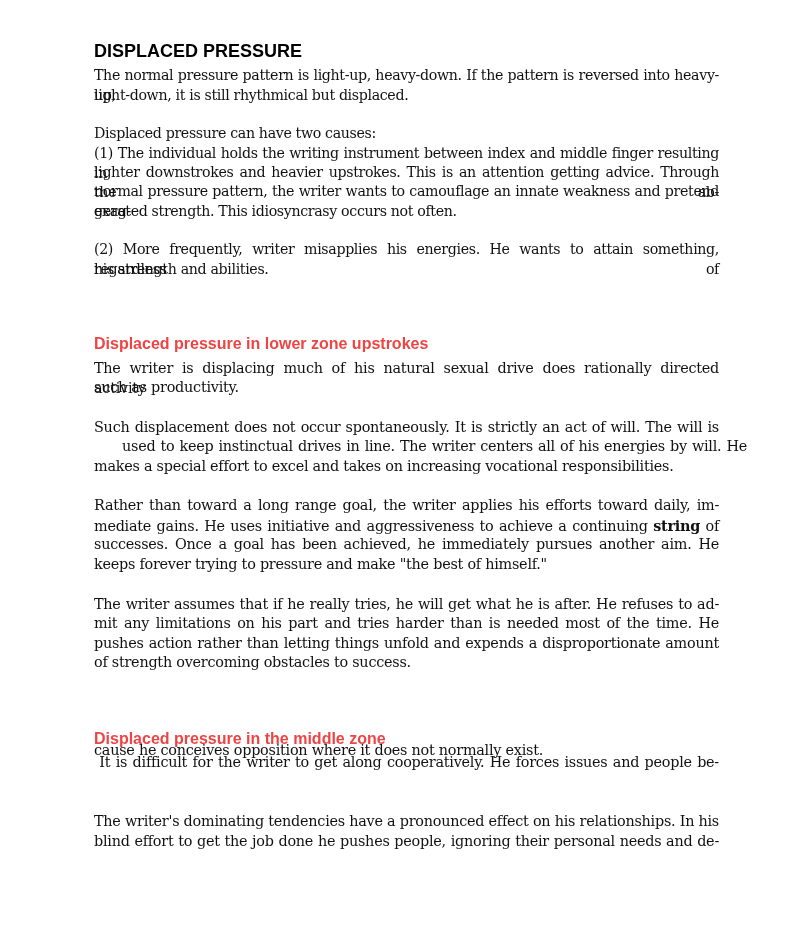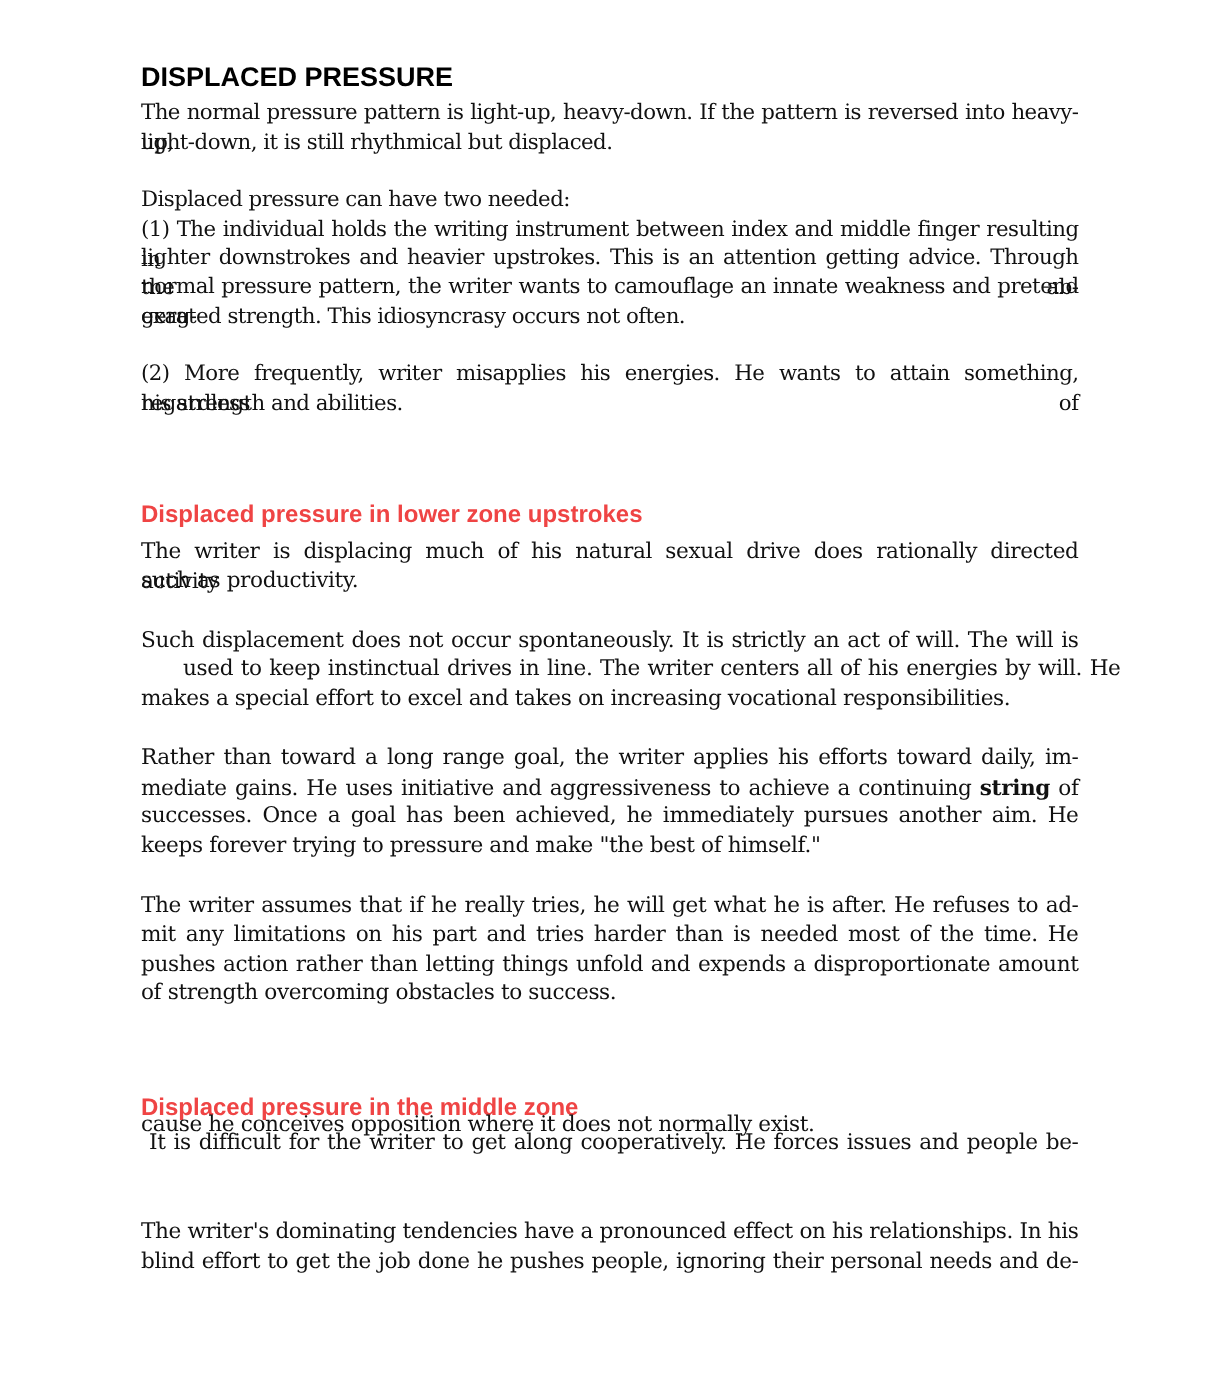--- a/index.html
+++ b/index.html
@@ -68,21 +68,21 @@
 <div class="page">
 
   <div class="title" style="top:0px;">DISPLACED PRESSURE</div>
 
   <div>
     <span class="line italic justify" style="top:26px;">The normal pressure pattern is light-up, heavy-down. If the pattern is reversed into heavy-up,</span>
     <span class="line italic" style="top:46px;">light-down, it is still rhythmical but displaced.</span>
   </div>
 
   <div>
-    <span class="line italic" style="top:84px;">Displaced pressure can have two needed:</span>
+    <span class="line italic" style="top:84px;">Displaced pressure can have two causes:</span>
     <span class="line italic justify" style="top:104px;">(1) The individual holds the writing instrument between index and middle finger resulting in</span>
     <span class="line italic justify" style="top:123px;">lighter downstrokes and heavier upstrokes. This is an attention getting advice. Through the ab-</span>
     <span class="line italic justify" style="top:142px;">normal pressure pattern, the writer wants to camouflage an innate weakness and pretend exag-</span>
     <span class="line italic" style="top:162px;">gerated strength. This idiosyncrasy occurs not often.</span>
 
     <span class="line italic justify" style="top:200px;">(2) More frequently, writer misapplies his energies. He wants to attain something, regardless of</span>
     <span class="line italic" style="top:220px;">his strength and abilities.</span>
   </div>
 
   <div>

